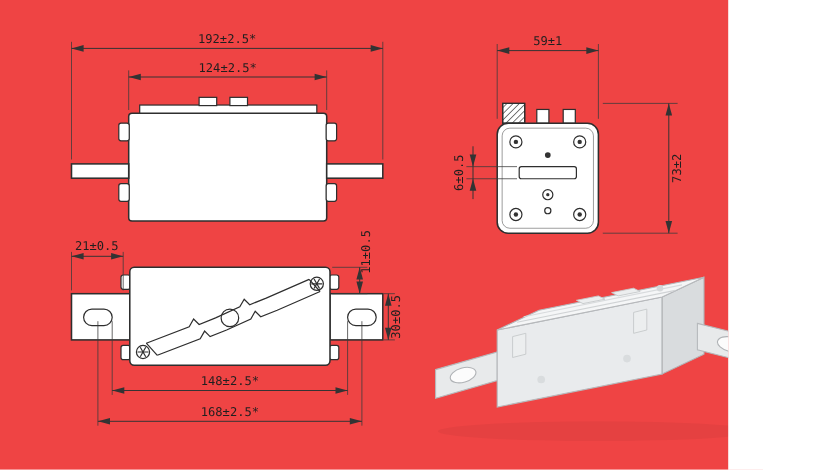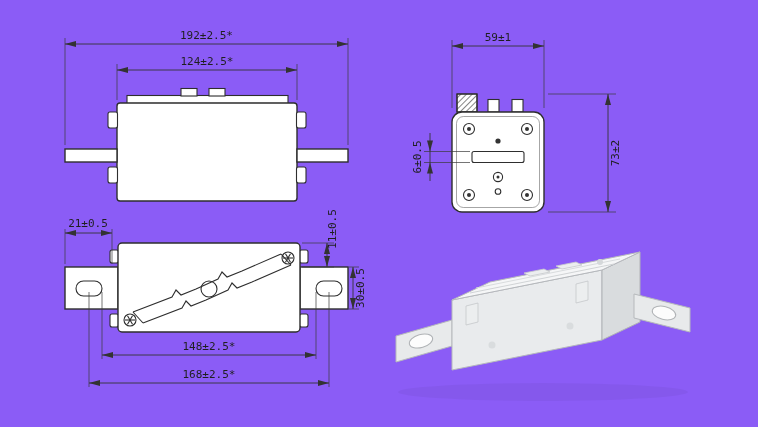--- a/index.html
+++ b/index.html
@@ -1,16 +1,16 @@
 <!DOCTYPE html>
 <html><head>
 <meta charset="utf-8">
 <style>
   html,body{margin:0;padding:0;background:#ffffff;}
-  .sheet{position:relative;width:758px;height:427px;background:#8b5cf6;overflow:hidden;
+  .sheet{position:relative;width:662px;height:427px;background:#ef4444;overflow:hidden;
          font-family:"DejaVu Sans Mono", monospace;}
   svg text{font-family:"DejaVu Sans Mono", monospace;font-size:11px;fill:#1f1f1f;}
   .o14{fill:#ffffff;stroke:#2e2e2e;stroke-width:1.4;}
   .o11{fill:#ffffff;stroke:#2e2e2e;stroke-width:1.1;}
   .thin{fill:none;stroke:#2e2e2e;stroke-width:1.1;}
   .inner{fill:none;stroke:#6a6a6a;stroke-width:0.6;}
   .ext{stroke:#3a3a3a;stroke-width:0.7;}
   .dim{stroke:#333333;stroke-width:0.9;}
   .fillDark{fill:#333333;stroke:none;}
   .iso-top{fill:#f5f6f7;stroke:#b6b9bc;stroke-width:1;}

